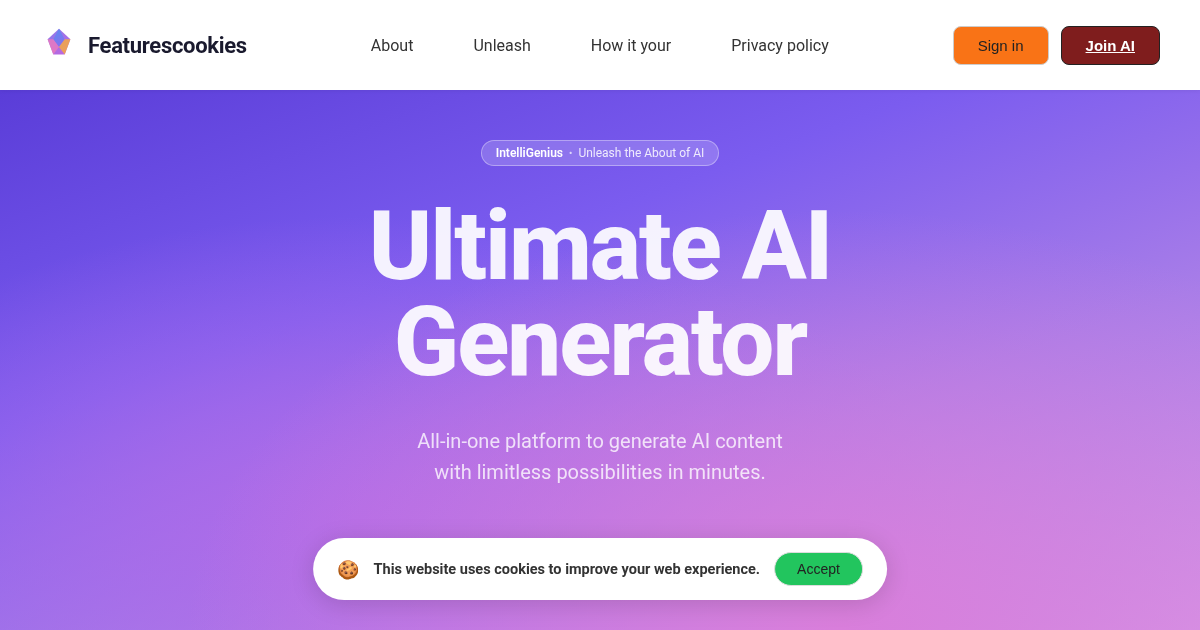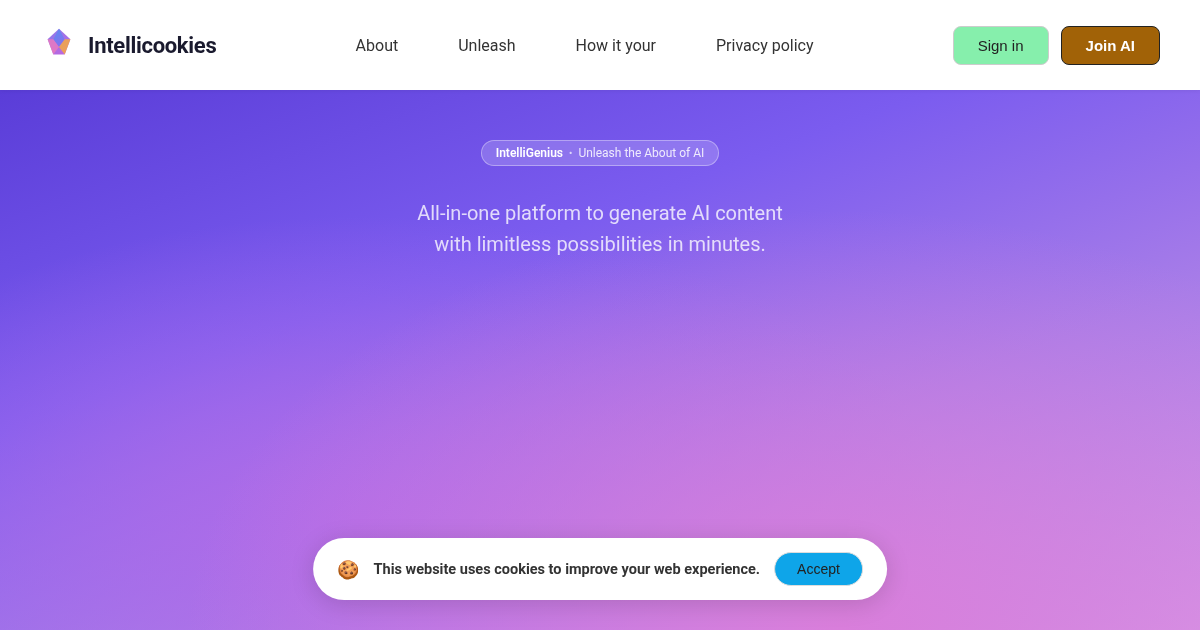--- a/index.html
+++ b/index.html
@@ -66,37 +66,38 @@
 
     .navbar-actions {
       display: flex;
       align-items: center;
       gap: 12px;
     }
 
     .btn-signin {
       padding: 10px 24px;
       border: 1.5px solid #ccc;
-      background: #86efac;
+      background: #f97316;
       color: #222;
       border-radius: 8px;
       font-size: 15px;
       font-weight: 500;
       cursor: pointer;
     }
 
     .btn-join {
       padding: 10px 24px;
       border: 1.5px solid #222;
-      background: #a16207;
+      background: #7f1d1d;
       color: #fff;
       border-radius: 8px;
       font-size: 15px;
       font-weight: 600;
       cursor: pointer;
+      text-decoration: underline;
     }
 
     
     .hero {
       position: relative;
       width: 1200px;
       height: 540px;
       background: linear-gradient(135deg, #6a4de8 0%, #7b5ce8 20%, #8b6bef 40%, #a07de8 60%, #c48ee8 80%, #e0a8e8 100%);
       display: flex;
       flex-direction: column;
@@ -190,21 +191,21 @@
     }
 
     .cookie-text {
       font-size: 14.5px;
       color: #333;
       font-weight: 700;
     }
 
     .btn-accept {
       padding: 8px 22px;
-      background: #0ea5e9;
+      background: #22c55e;
       border: 1.5px solid #ddd;
       border-radius: 20px;
       font-size: 14px;
       font-weight: 500;
       color: #222;
       cursor: pointer;
     }
   </style>
 </head>
 <body>
@@ -224,21 +225,21 @@
           <stop offset="0%" stop-color="#7c6deb"></stop>
           <stop offset="100%" stop-color="#c44fd8"></stop>
         </linearGradient>
         <linearGradient id="logoGrad2" x1="14" y1="3" x2="26" y2="22" gradientUnits="userSpaceOnUse">
           <stop offset="0%" stop-color="#5b8ef0"></stop>
           <stop offset="100%" stop-color="#8b6bef"></stop>
         </linearGradient>
       </defs>
     </svg>
     <span class="logo-text">
-      <span>Intelli</span><span>cookies</span>
+      <span>Features</span><span>cookies</span>
     </span>
   </a>
 
   <nav class="navbar-nav">
     <a class="nav-link" href="#">About</a>
     <a class="nav-link" href="#">Unleash</a>
     <a class="nav-link" href="#">How it your</a>
     <a class="nav-link" href="#">Privacy policy</a>
   </nav>
 
@@ -250,20 +251,24 @@
 
 <section class="hero">
   <div class="hero-content">
 
     <div class="hero-badge">
       <span class="hero-badge-brand">IntelliGenius</span>
       <span class="hero-badge-dot">•</span>
       <span class="hero-badge-tagline">Unleash the About of AI</span>
     </div>
 
+    <h1 class="hero-title">
+      <span>Ultimate AI</span><br>
+      <span>Generator</span>
+    </h1>
 
     <p class="hero-subtitle">
       <span>All-in-one platform to generate AI content</span><br>
       <span>with limitless possibilities in minutes.</span>
     </p>
 
   </div>
 
   <div class="cookie-banner">
     <span class="cookie-icon">🍪</span>

